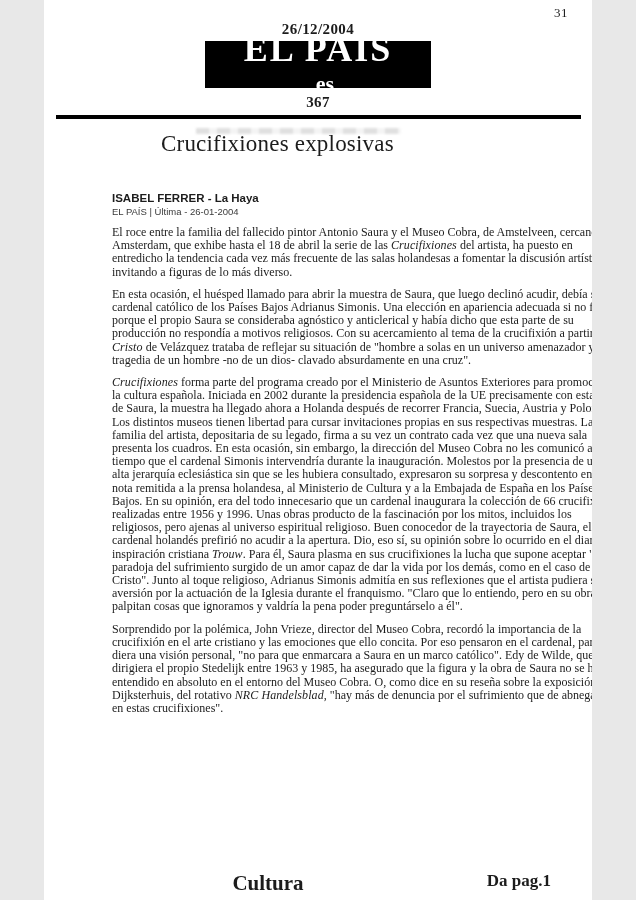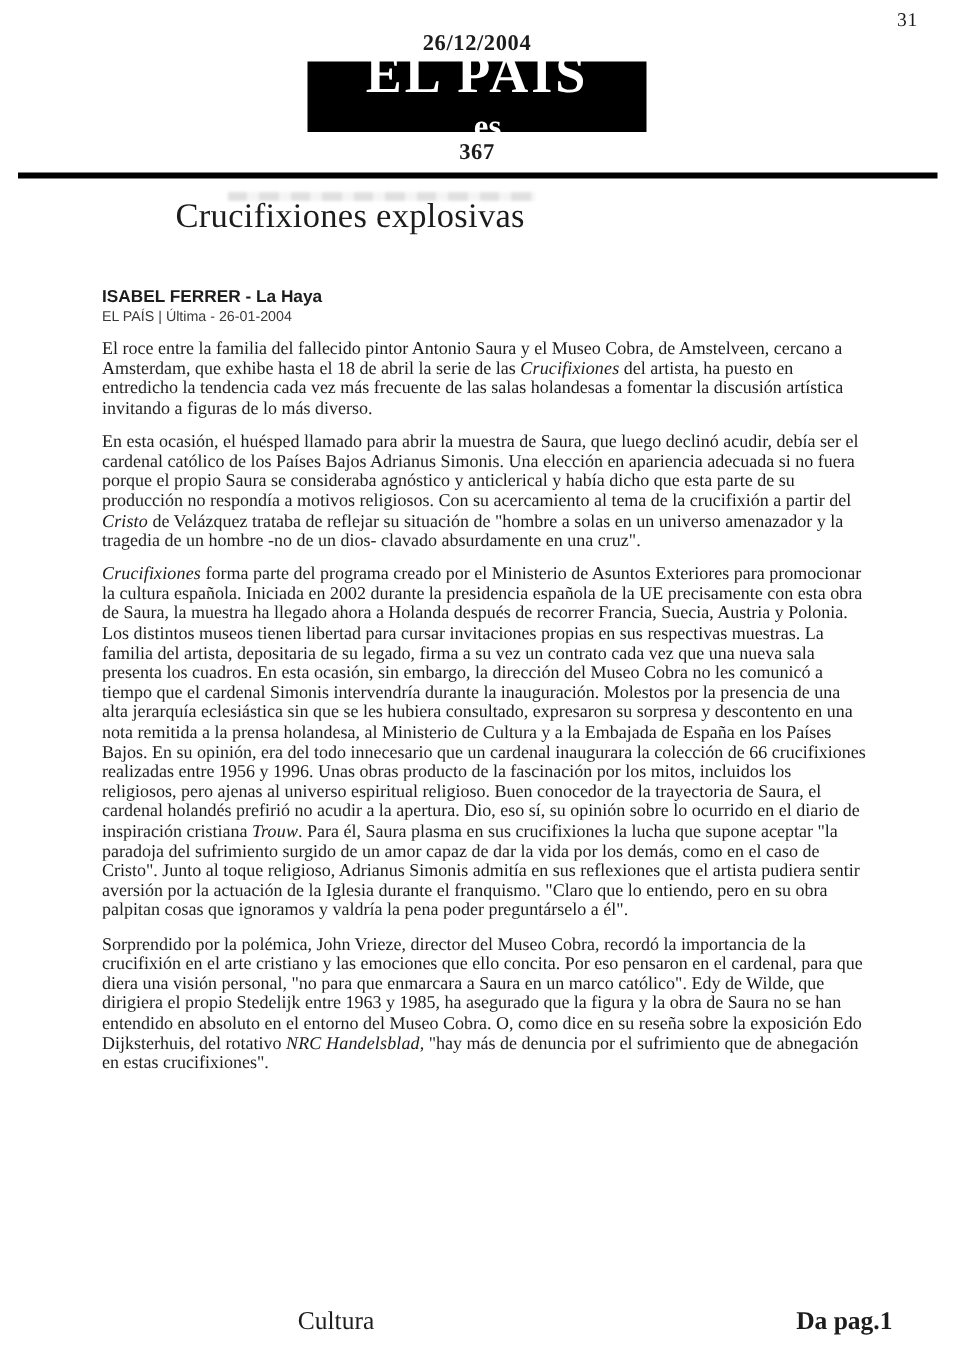--- a/index.html
+++ b/index.html
@@ -1,18 +1,18 @@
 <!DOCTYPE html>
 <html style="--paper: #ffffff; --ink: #1c1c1c; --logo_bg: #000000; --logo_fg: #ffffff; --rule: #000000;"><head>
 <meta charset="utf-8">
 <style>
   html,body{margin:0;padding:0;background:#e8e8e8;}
   .page{
     position:relative;
-    width:636px;height:900px;
+    width:548px;height:900px;
     margin:0 auto;
     background:var(--paper,#ffffff);
     color:var(--ink,#1c1c1c);
     font-family:"Liberation Serif", serif;
     overflow:hidden;
   }
   .page-number{
     position:absolute;top:5px;right:24px;
     font-size:13px;letter-spacing:.5px;
   }
@@ -69,21 +69,21 @@
   .byline{font-weight:bold;font-size:11.5px;}
   .source-line{font-size:9.5px;color:#3a3a3a;margin-top:2px;}
   .article-body{
     position:absolute;top:226px;left:68px;width:510px;
     font-size:12px;line-height:13.2px;
   }
   .article-body p{margin:0 0 9px 0;}
   .article-body i{letter-spacing:.1px;margin-top:16px;}
   .footer-section{
     position:absolute;top:871px;left:178px;width:92px;text-align:center;
-    font-weight:normal;font-size:17px;
+    font-weight:bold;font-size:21px;
   }
   .footer-page-ref{
     position:absolute;top:871px;right:41px;
     font-weight:bold;font-size:17px;
   }
 </style>
 </head>
 <body>
 
 <div class="page">

